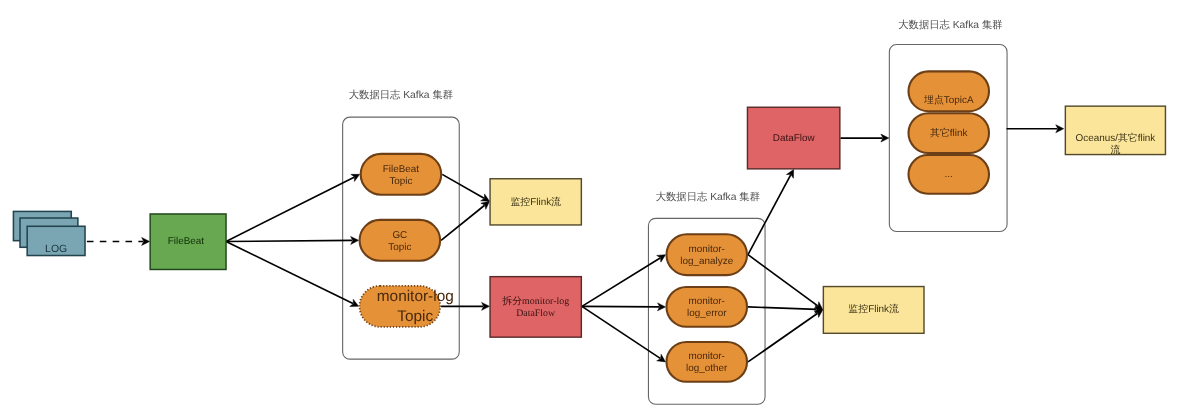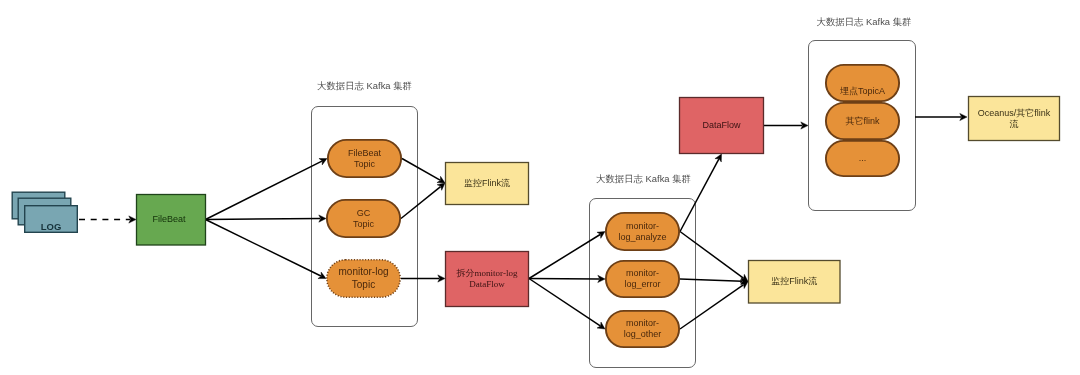--- a/index.html
+++ b/index.html
@@ -138,38 +138,38 @@
         <rect x="968.5" y="96.5" width="91" height="44" fill="#FBE59A" stroke="#544B2D" stroke-width="1.3"></rect>
       </g>
       <g>
         <rect x="748.5" y="260.5" width="91.5" height="42.5" fill="#FBE59A" stroke="#544B2D" stroke-width="1.3"></rect>
       </g>
     </svg>
   <div id="text-layer">
       <div class="cluster-label" style="left: 364.5px; top: 80px; transform: translateX(-50%) translateZ(0px); color: rgb(77, 77, 77);">大数据日志 Kafka 集群</div>
       <div class="cluster-label" style="left: 643.5px; top: 173px; transform: translateX(-50%) translateZ(0px); color: rgb(77, 77, 77);">大数据日志 Kafka 集群</div>
       <div class="cluster-label" style="left: 864px; top: 16px; transform: translateX(-50%) translateZ(0px); color: rgb(77, 77, 77);">大数据日志 Kafka 集群</div>
-      <div class="node-label" style="left: 24px; top: 205px; width: 54px; height: 44px; font-size: 9.5px; color: rgb(22, 50, 58); font-weight: bold;">LOG</div>
+      <div class="node-label" style="left: 24px; top: 205px; width: 54px; height: 44px; font-size: 9.5px; color: rgb(22, 50, 58);">LOG</div>
       <div class="node-label" style="left: 136px; top: 194px; width: 66px; height: 51.5px; font-size: 9px; color: rgb(18, 48, 9);">FileBeat</div>
       <div class="node-label" style="left: 327px; top: 139px; width: 75px; height: 39px; font-size: 9px; color: rgb(73, 40, 12);">FileBeat
 Topic</div>
       <div class="node-label" style="left: 326px; top: 199px; width: 75px; height: 39px; font-size: 9px; color: rgb(73, 40, 12); text-align: center;">GC
 Topic</div>
-      <div class="node-label" style="left: 326px; top: 259px; width: 75px; height: 39px; font-size: 10px; color: rgb(73, 40, 12);">monitor-log
+      <div class="node-label" style="left: 340px; top: 259px; width: 75px; height: 39px; font-size: 14px; color: rgb(73, 40, 12);">monitor-log
 Topic</div>
       <div class="node-label" style="left: 445px; top: 162px; width: 84px; height: 43px; font-size: 9px; color: rgb(58, 50, 23);">监控Flink流</div>
       <div class="node-label" style="left: 445px; top: 251px; width: 84px; height: 56px; font-size: 9px; color: rgb(58, 18, 18); font-family: Liberation Serif, serif;">拆分monitor-log
 DataFlow</div>
       <div class="node-label" style="left: 605px; top: 212px; width: 75px; height: 39px; font-size: 9px; color: rgb(73, 40, 12);">monitor-
 log_analyze</div>
       <div class="node-label" style="left: 605px; top: 260px; width: 75px; height: 38px; font-size: 9px; color: rgb(73, 40, 12);">monitor-
 log_error</div>
       <div class="node-label" style="left: 605px; top: 310px; width: 75px; height: 38px; font-size: 9px; color: rgb(73, 40, 12);">monitor-
 log_other</div>
       <div class="node-label" style="left: 679px; top: 97px; width: 85px; height: 57px; font-size: 9px; color: rgb(58, 18, 18);">DataFlow</div>
       <div class="node-label" style="left: 825px; top: 64px; width: 75px; height: 54px; font-size: 9px; color: rgb(73, 40, 12);">埋点TopicA</div>
       <div class="node-label" style="left: 825px; top: 102px; width: 75px; height: 38px; font-size: 9px; color: rgb(73, 40, 12);">其它flink</div>
       <div class="node-label" style="left: 825px; top: 140px; width: 75px; height: 37px; font-size: 9px; color: rgb(73, 40, 12);">...</div>
-      <div class="node-label" style="left: 968px; top: 96px; width: 92px; height: 45px; font-size: 9px; color: rgb(58, 50, 23);">Oceanus/其它flink
+      <div class="node-label" style="left: 968px; top: 108px; width: 92px; height: 45px; font-size: 9px; color: rgb(58, 50, 23);">Oceanus/其它flink
 流</div>
       <div class="node-label" style="left: 748px; top: 260px; width: 92.5px; height: 43.5px; font-size: 9px; color: rgb(58, 50, 23);">监控Flink流</div>
     </div>
 </div>
 
 </body></html>

